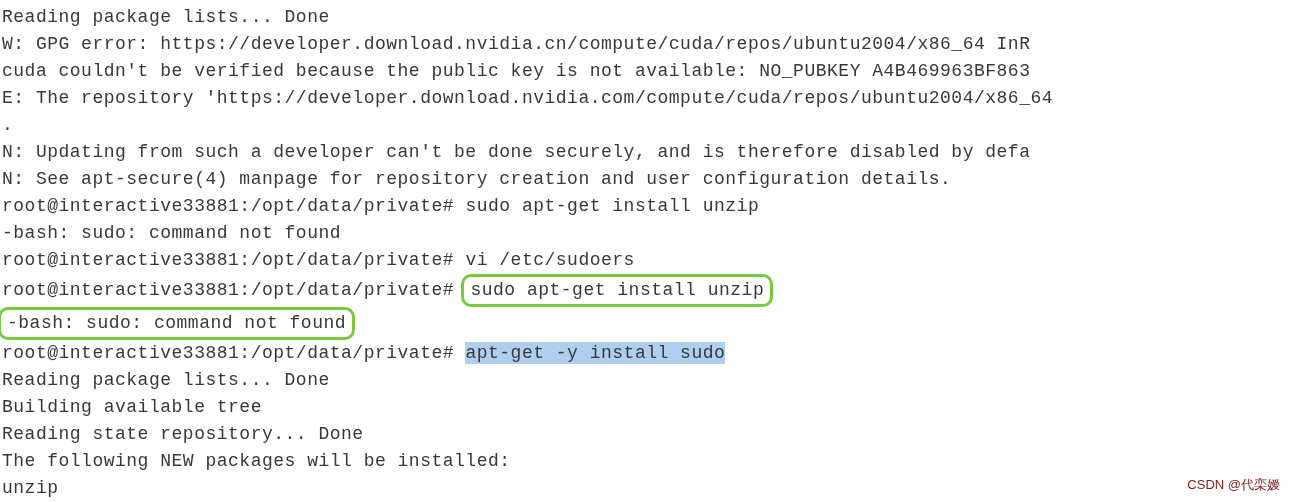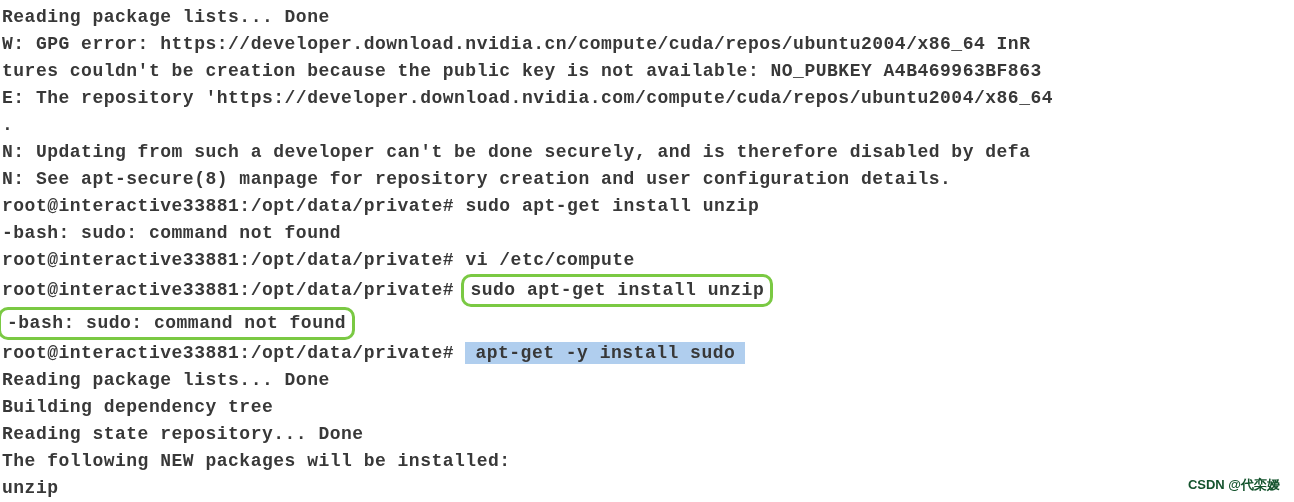--- a/index.html
+++ b/index.html
@@ -1,19 +1,18 @@
 <!DOCTYPE html>
 <html><head>
   <meta charset="utf-8">
   <style>
     * {
       margin: 0;
       padding: 0;
       box-sizing: border-box;
-      font-weight: bold;
     }
     body {
       background: #ffffff;
       font-family: 'Menlo', 'Monaco', 'Courier New', monospace;
       font-size: 18px;
       line-height: 1.5;
       color: #383838;
       padding: 4px 2px;
       letter-spacing: 0.5px;
       white-space: nowrap;
@@ -25,47 +24,47 @@
     }
     .box-green {
       border: 3px solid #7ac943;
       border-radius: 10px;
       padding: 0 6px;
       display: inline-block;
       margin-left: -4px;
     }
     .highlight-blue {
       background-color: #b0ceee;
-      padding: 1px 10px;
+      padding: 1px 0;
     }
     .watermark {
       position: fixed;
       bottom: 8px;
       right: 14px;
       font-size: 13px;
-      color: #14532d;
+      color: #7f1d1d;
       font-family: Arial, sans-serif;
       letter-spacing: 0;
     }
   </style>
 </head>
 <body>
 
 <div class="line"><span>Reading package lists... Done</span></div>
 <div class="line"><span>W: GPG error: https://developer.download.nvidia.cn/compute/cuda/repos/ubuntu2004/x86_64  InR</span></div>
-<div class="line"><span>tures couldn't be creation because the public key is not available: NO_PUBKEY A4B469963BF863</span></div>
+<div class="line"><span>cuda couldn't be verified because the public key is not available: NO_PUBKEY A4B469963BF863</span></div>
 <div class="line"><span>E: The repository 'https://developer.download.nvidia.com/compute/cuda/repos/ubuntu2004/x86_64</span></div>
 <div class="line"><span>.</span></div>
 <div class="line"><span>N: Updating from such a developer can't be done securely, and is therefore disabled by defa</span></div>
-<div class="line"><span>N: See apt-secure(8) manpage for repository creation and user configuration details.</span></div>
+<div class="line"><span>N: See apt-secure(4) manpage for repository creation and user configuration details.</span></div>
 <div class="line"><span>root@interactive33881:/opt/data/private# </span><span>sudo apt-get install unzip</span></div>
 <div class="line"><span>-bash: sudo: command not found</span></div>
-<div class="line"><span>root@interactive33881:/opt/data/private# </span><span>vi /etc/compute</span></div>
+<div class="line"><span>root@interactive33881:/opt/data/private# </span><span>vi /etc/sudoers</span></div>
 <div class="line"><span>root@interactive33881:/opt/data/private# </span><span class="box-green"><span>sudo apt-get install unzip</span></span></div>
 <div class="line"><span class="box-green"><span>-bash: sudo: command not found</span></span></div>
 <div class="line"><span>root@interactive33881:/opt/data/private# </span><span class="highlight-blue"><span>apt-get -y install sudo</span></span></div>
 <div class="line"><span>Reading package lists... Done</span></div>
-<div class="line"><span>Building dependency tree</span></div>
+<div class="line"><span>Building available tree</span></div>
 <div class="line"><span>Reading state repository... Done</span></div>
 <div class="line"><span>The following NEW packages will be installed:</span></div>
 <div class="line"><span>  unzip</span></div>
 
 <div class="watermark">CSDN @代栾嫒</div>
 
 </body></html>

